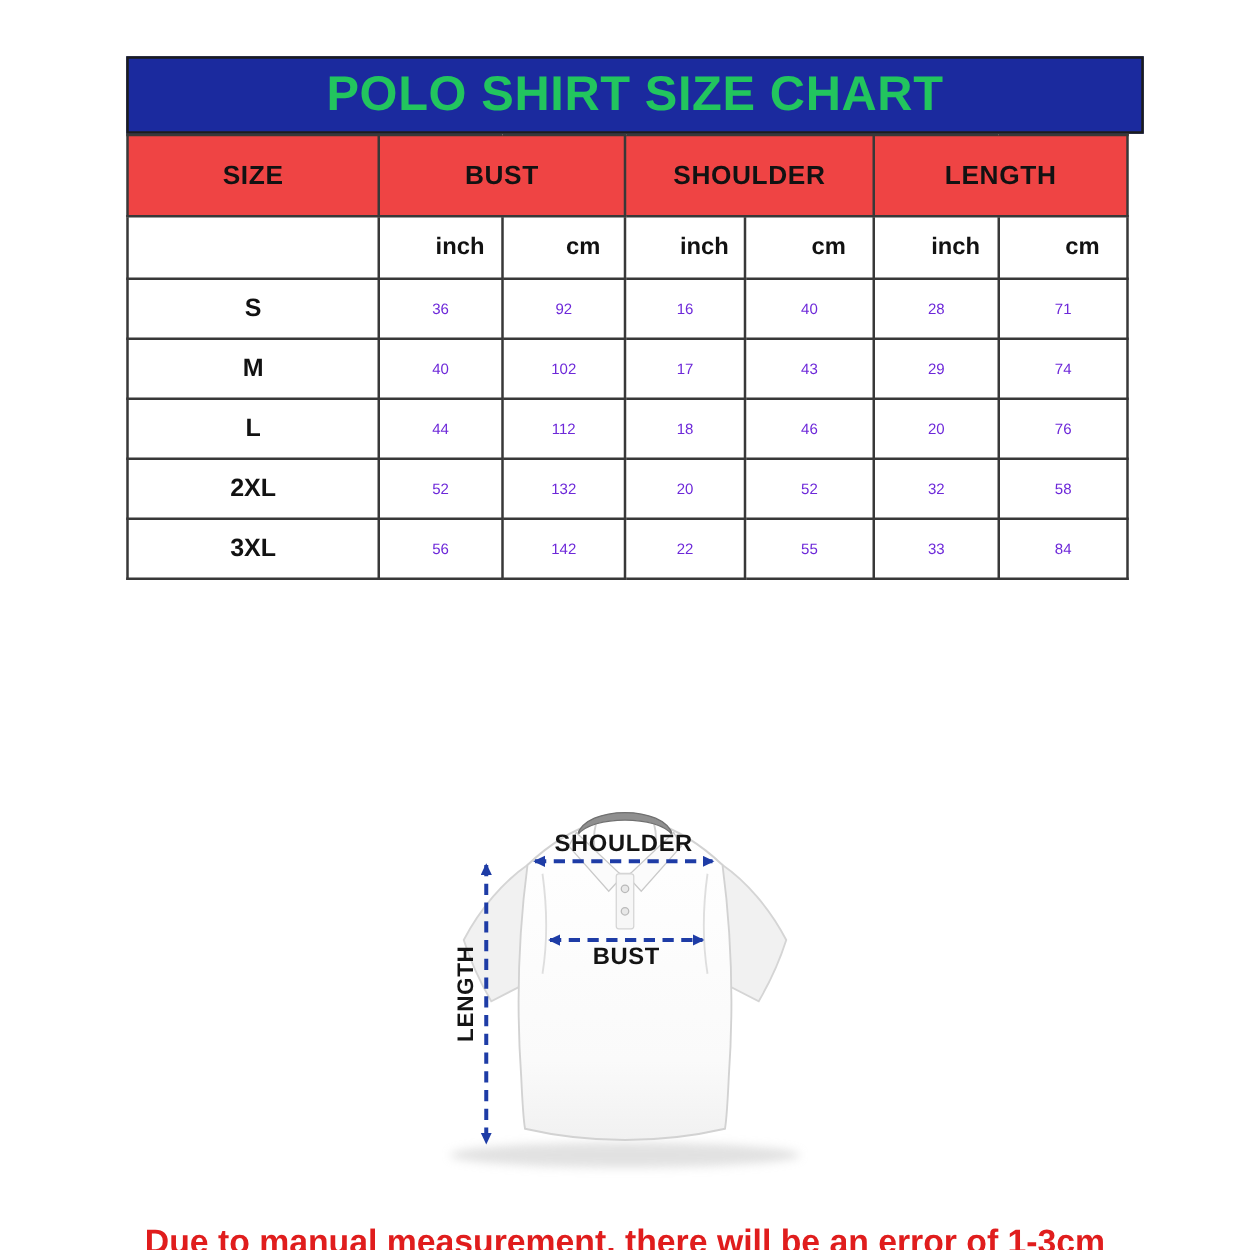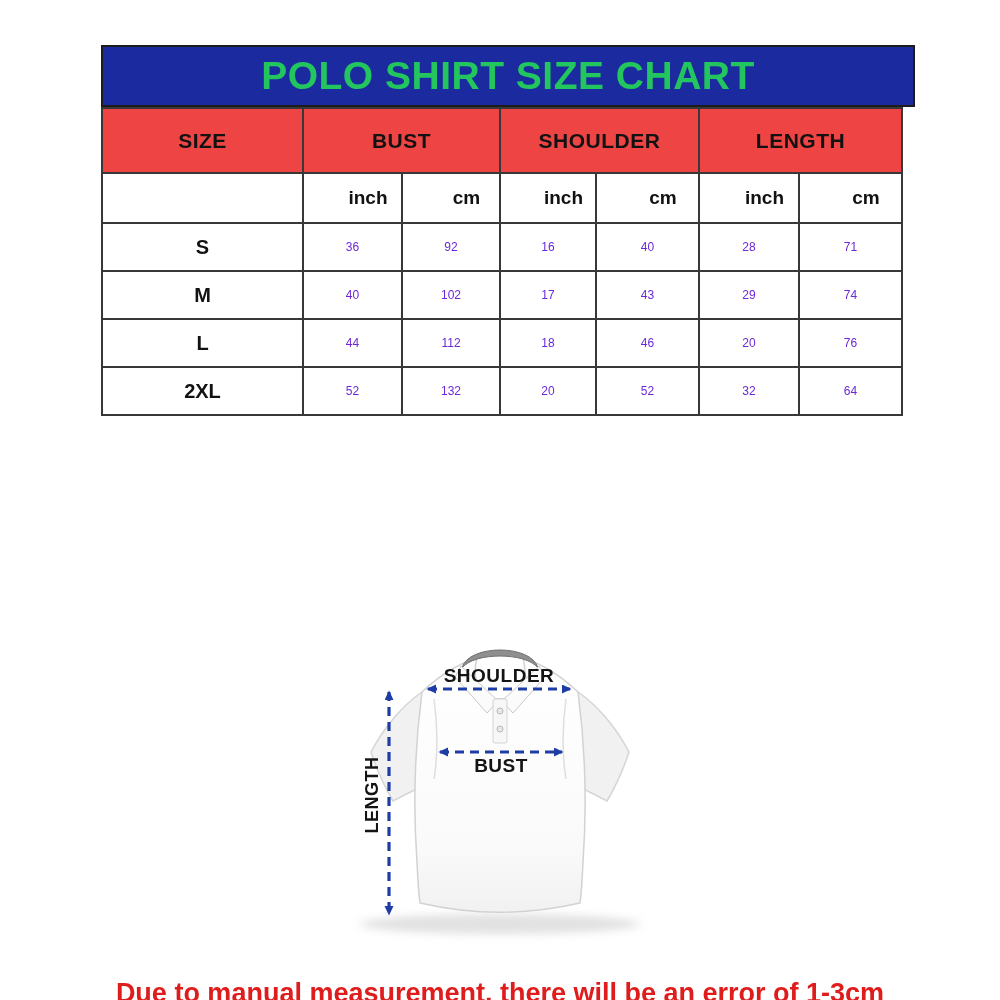--- a/index.html
+++ b/index.html
@@ -181,21 +181,30 @@
         <td class="val-cell">20</td>
         <td class="val-cell">76</td>
       </tr>
       <tr class="data-row">
         <td class="size-cell">2XL</td>
         <td class="val-cell">52</td>
         <td class="val-cell">132</td>
         <td class="val-cell">20</td>
         <td class="val-cell">52</td>
         <td class="val-cell">32</td>
-        <td class="val-cell">64</td>
+        <td class="val-cell">58</td>
+      </tr>
+      <tr class="data-row">
+        <td class="size-cell">3XL</td>
+        <td class="val-cell">56</td>
+        <td class="val-cell">142</td>
+        <td class="val-cell">22</td>
+        <td class="val-cell">55</td>
+        <td class="val-cell">33</td>
+        <td class="val-cell">84</td>
       </tr>
     </tbody>
   </table>
 
   <svg class="diagram-svg" width="360" height="320" viewBox="320 628 360 320" xmlns="http://www.w3.org/2000/svg">
     <defs>
       <marker id="ah" markerWidth="12" markerHeight="10" refX="8" refY="4.5" orient="auto-start-reverse" markerUnits="userSpaceOnUse">
         <path d="M0,0 L9.5,4.5 L0,9 Z" fill="#1e3ca6"></path>
       </marker>
       <linearGradient id="bodyG" x1="0" y1="0" x2="0" y2="1">

